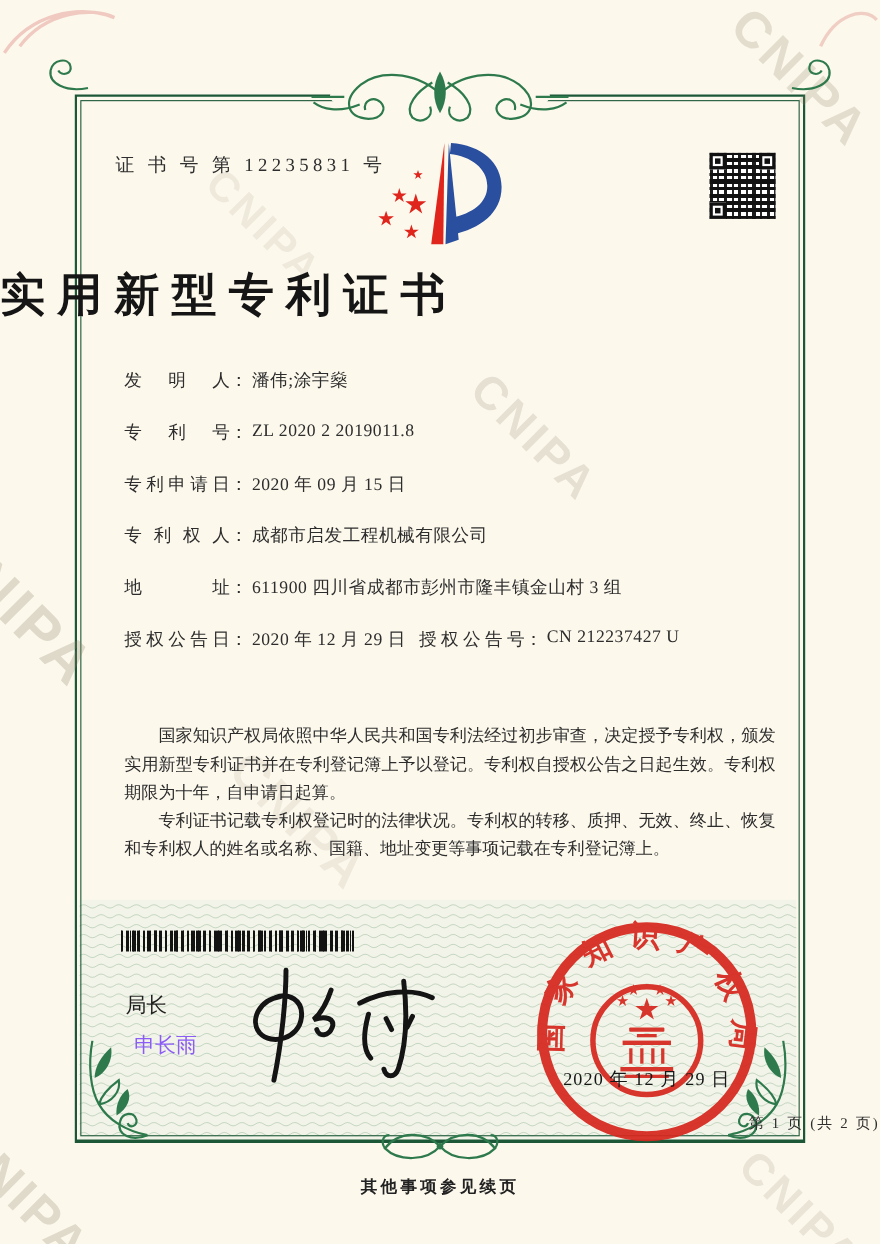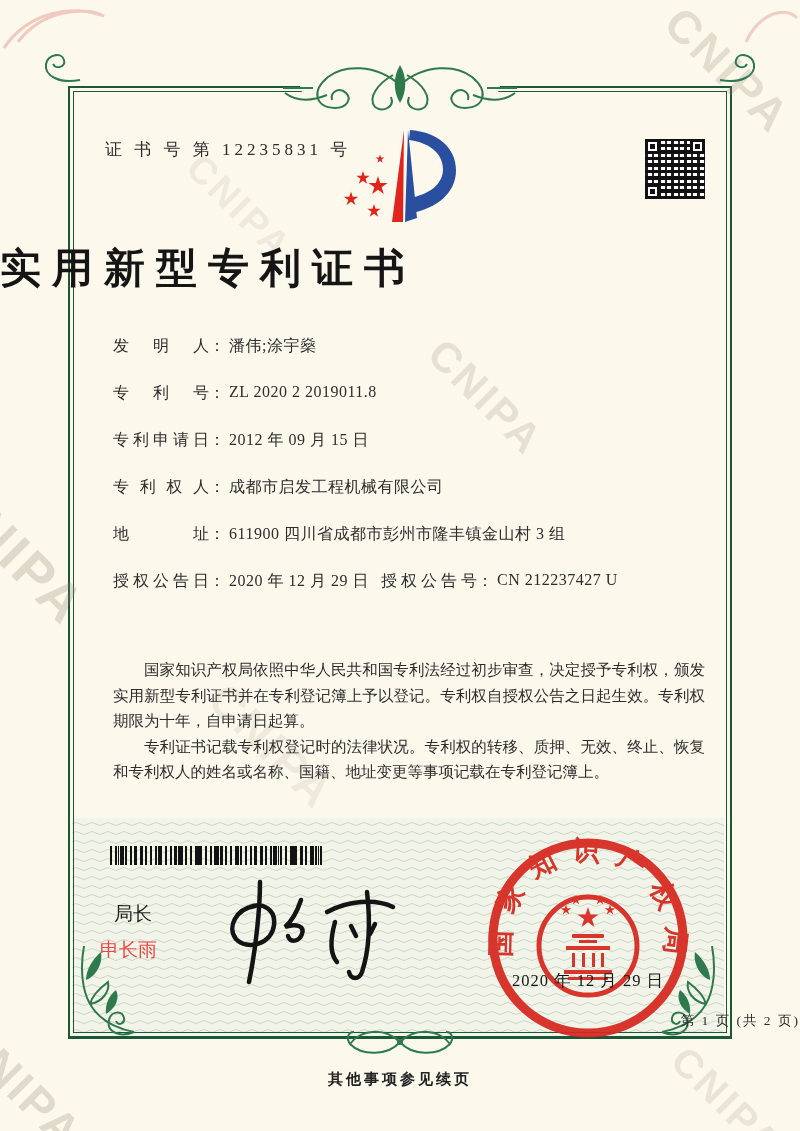--- a/index.html
+++ b/index.html
@@ -66,22 +66,22 @@
   .barcode{
     position:absolute; left:110px; top:846px; width:212px; height:19px; z-index:10;
     background:
       repeating-linear-gradient(90deg, #121212 0 2px, transparent 2px 5px),
       repeating-linear-gradient(90deg, #121212 0 1px, transparent 1px 8px),
       repeating-linear-gradient(90deg, transparent 0 11px, #121212 11px 14px, transparent 14px 19px);
   }
   
   .signer-title{position:absolute; left:114px; top:901px; font-size:19px; z-index:10;
     font-family:Liberation Mono, monospace; color:#1f1f1f;}
-  .signer-name{position:absolute; left:100px; top:937px; font-size:19px; z-index:10;
-    font-family:"Liberation Sans","DejaVu Sans",sans-serif; color:#ef4444;}
+  .signer-name{position:absolute; left:122px; top:937px; font-size:19px; z-index:10;
+    font-family:"Liberation Sans","DejaVu Sans",sans-serif; color:#8b5cf6;}
   .signature{position:absolute; left:215px; top:876px; z-index:11;}
   
   .seal{position:absolute; left:484px; top:834px; width:208px; height:208px; z-index:12; opacity:.93;}
   .seal-date{position:absolute; left:484px; top:970px; width:208px; text-align:center;
     font-size:16.5px; color:#161616; z-index:13; letter-spacing:1px; white-space:nowrap;}
   
   .page-num{position:absolute; left:0; top:1012px; width:100%; text-align:right; font-size:13.5px; letter-spacing:2px; z-index:10;}
   .next-note{position:absolute; left:0; top:1070px; width:100%; text-align:center; font-size:15px; letter-spacing:3px; z-index:10; color:#222;font-weight:bold;}
 </style>
 </head>
@@ -203,21 +203,21 @@
     <div class="field-row">
       <span class="field-label">发明人</span><span class="colon">：</span>
       <span class="field-value">潘伟;涂宇燊</span>
     </div>
     <div class="field-row">
       <span class="field-label">专利号</span><span class="colon">：</span>
       <span class="field-value">ZL 2020 2 2019011.8</span>
     </div>
     <div class="field-row">
       <span class="field-label">专利申请日</span><span class="colon">：</span>
-      <span class="field-value">2012 年 09 月 15 日</span>
+      <span class="field-value">2020 年 09 月 15 日</span>
     </div>
     <div class="field-row">
       <span class="field-label">专利权人</span><span class="colon">：</span>
       <span class="field-value">成都市启发工程机械有限公司</span>
     </div>
     <div class="field-row">
       <span class="field-label">地址</span><span class="colon">：</span>
       <span class="field-value">611900 四川省成都市彭州市隆丰镇金山村 3 组</span>
     </div>
     <div class="field-row">

